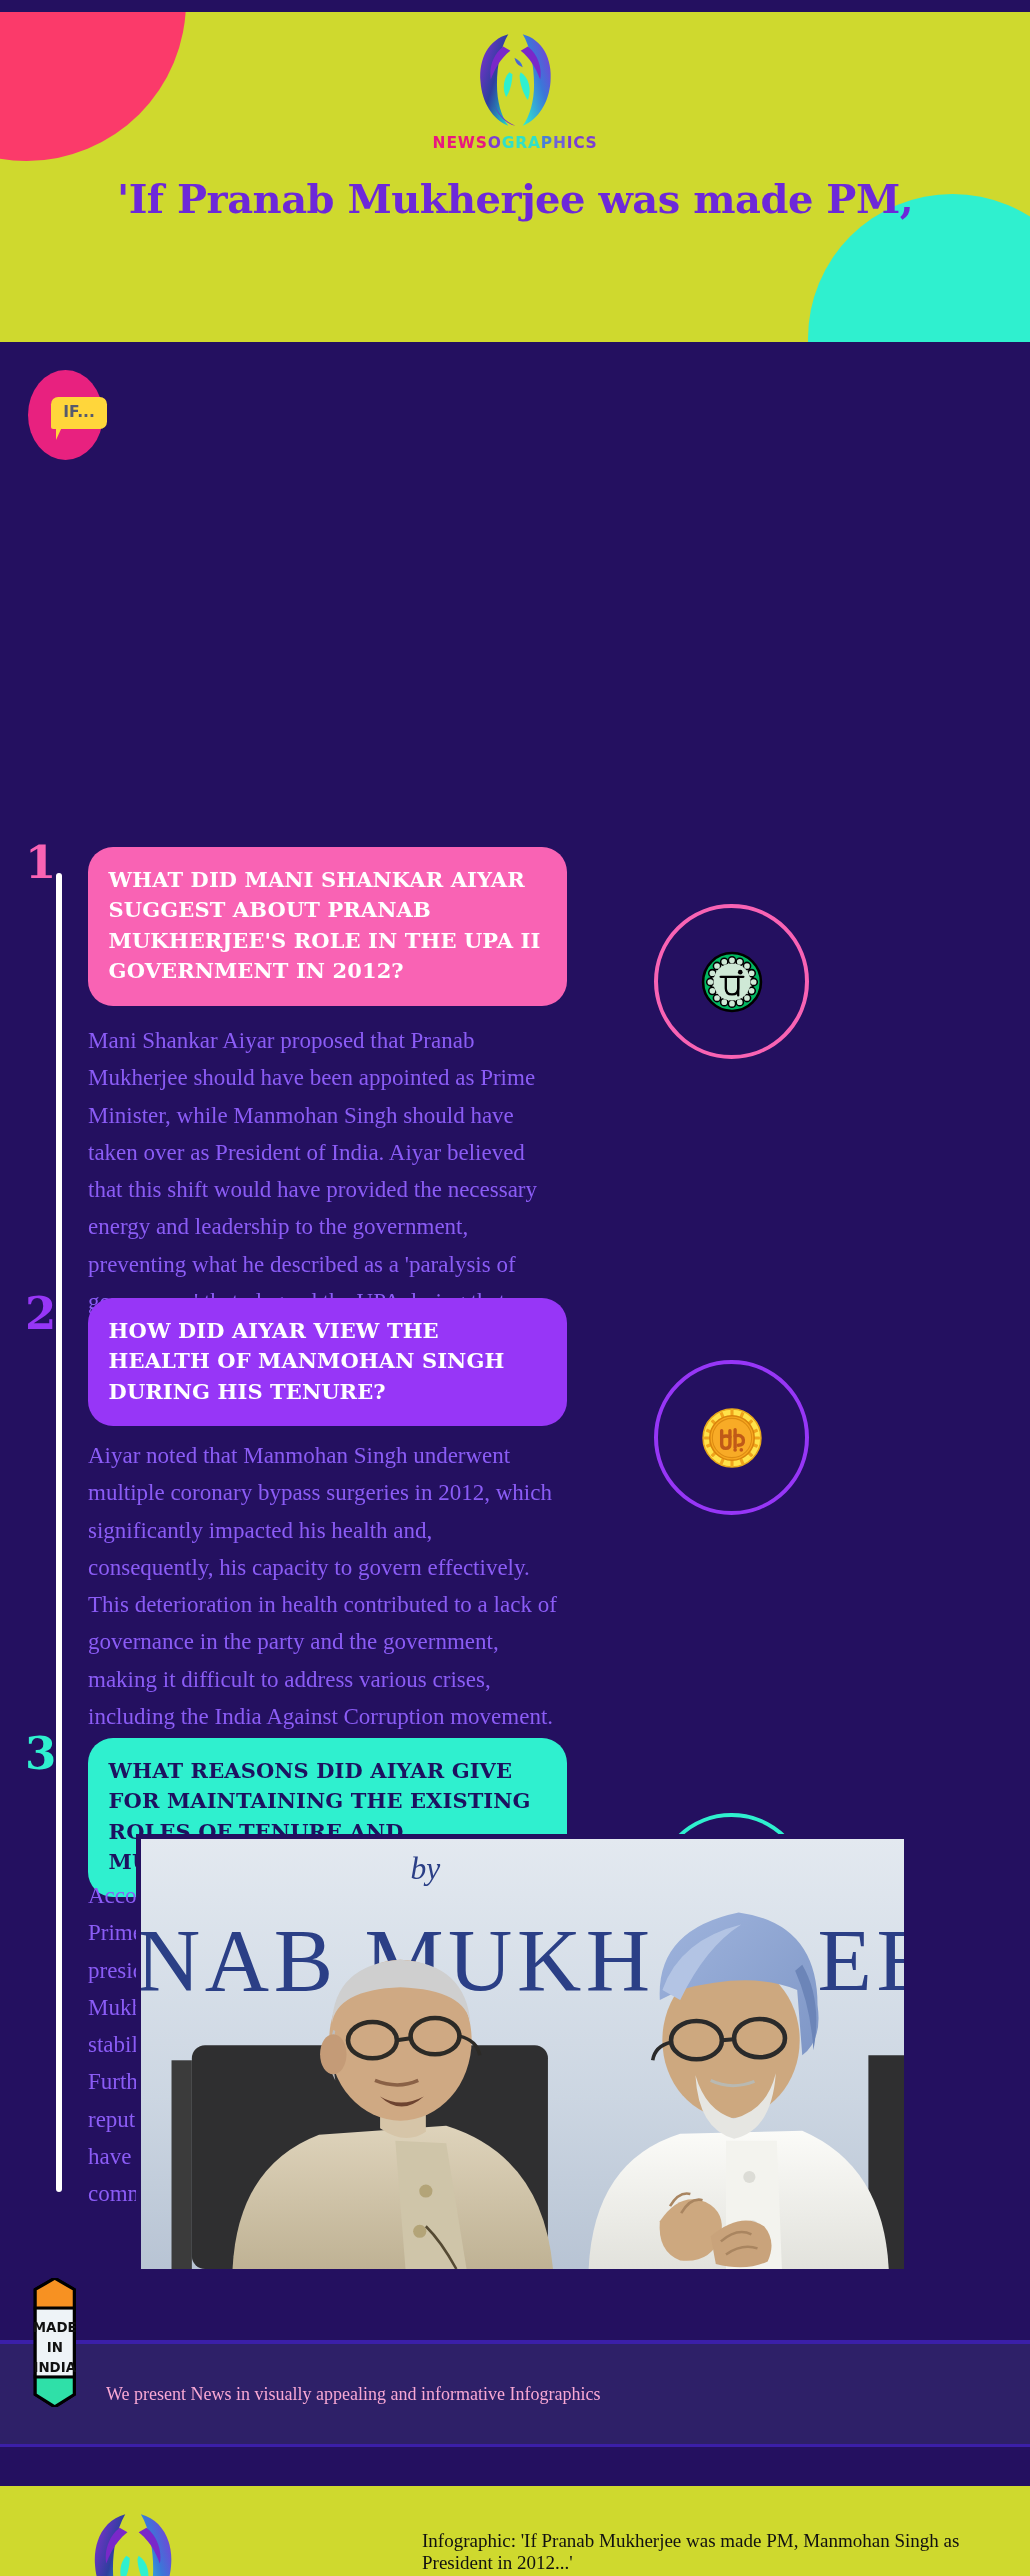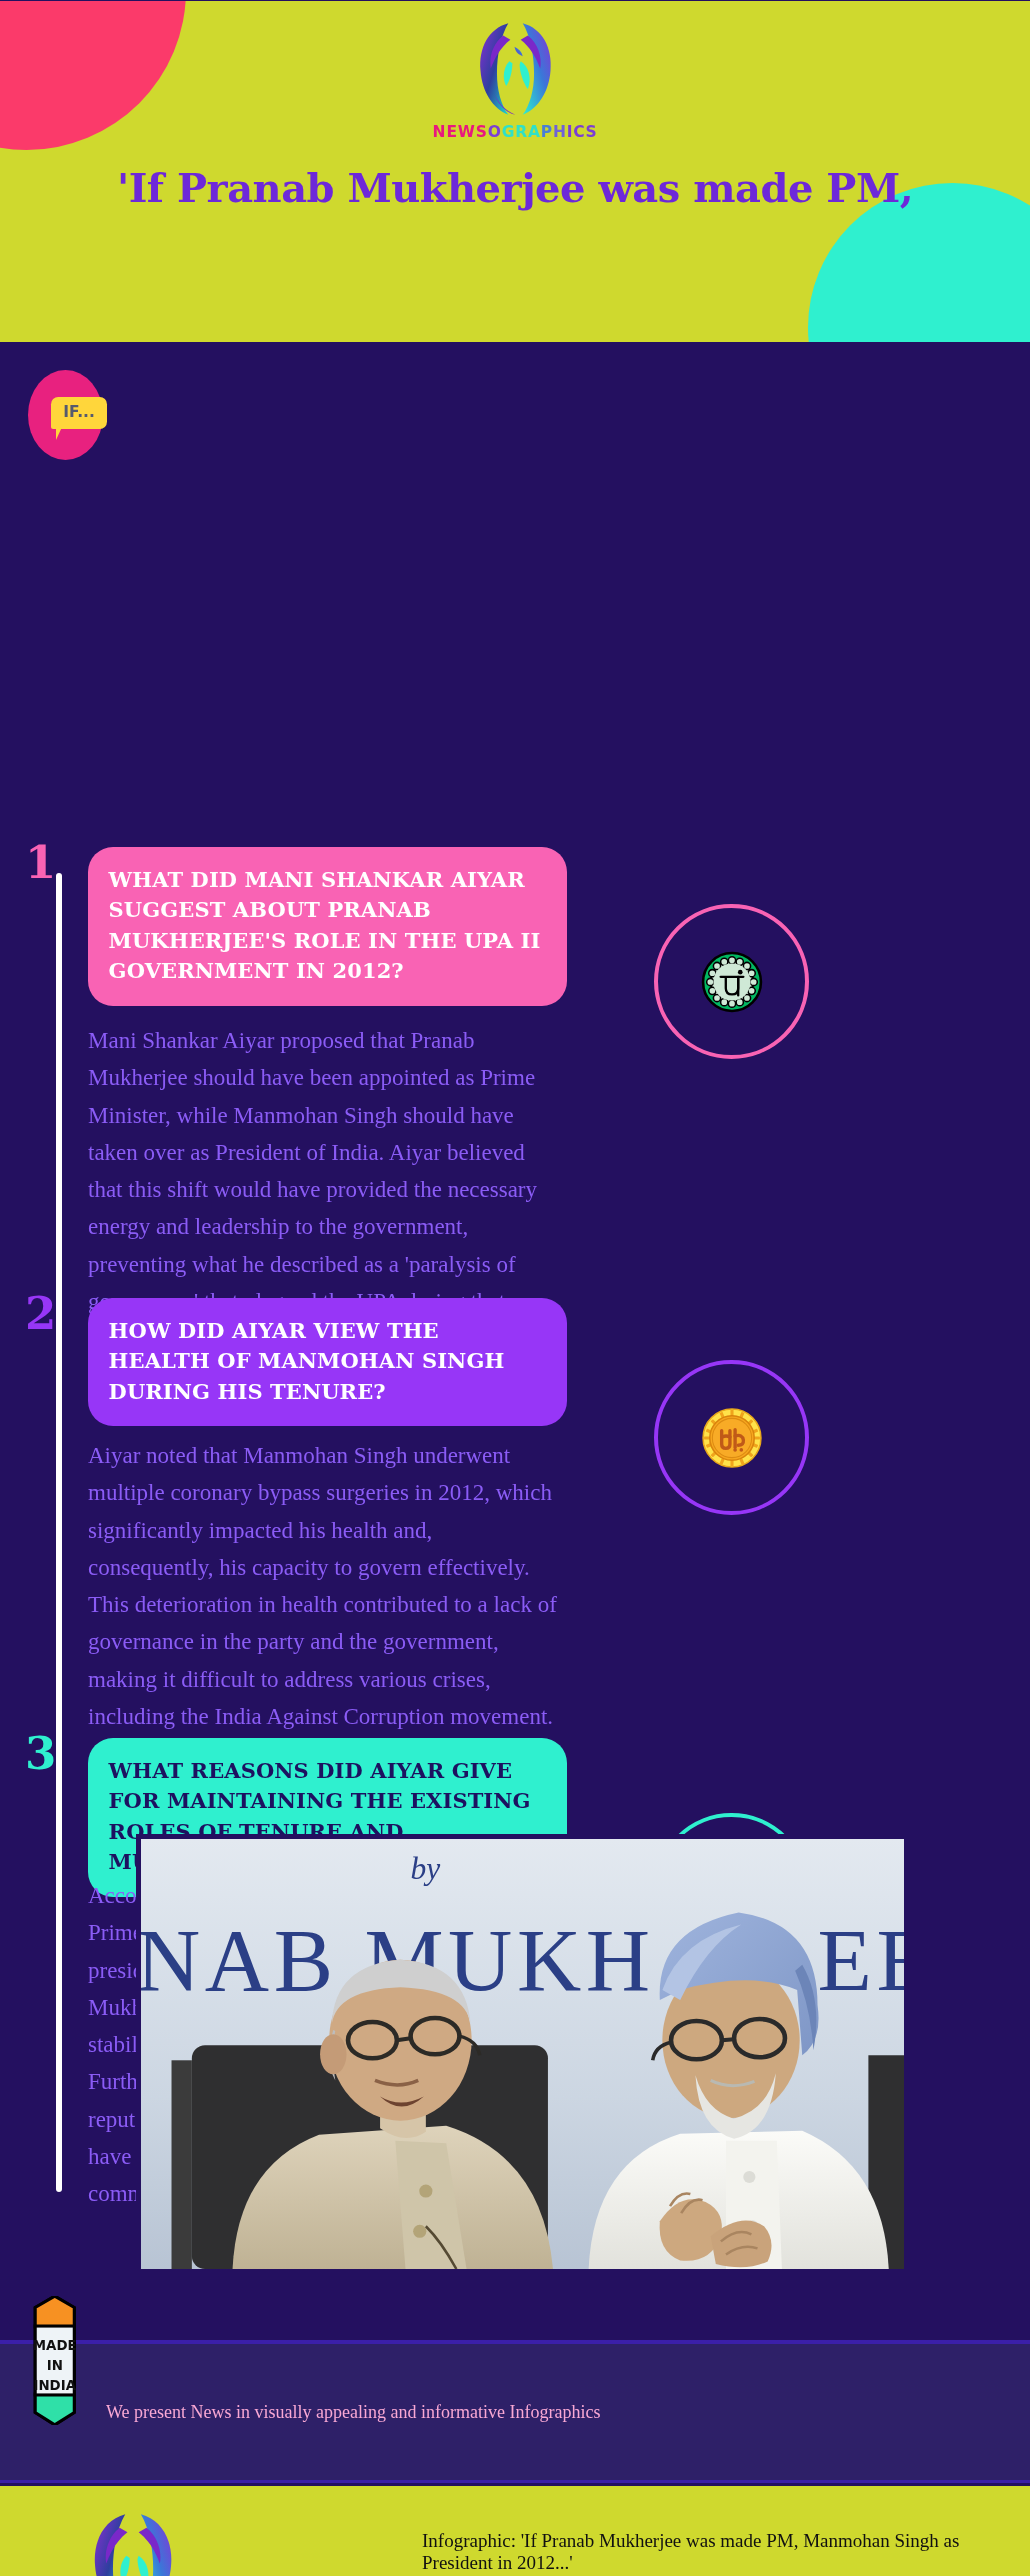--- a/index.html
+++ b/index.html
@@ -5,21 +5,21 @@
   * { margin:0; padding:0; box-sizing:border-box; }
   html,body { background:#241060; }
   body {
     width:1030px; height:2651px;
     font-family:"Liberation Serif", serif;
     position:relative; overflow:hidden;
   }
 
   
   .header {
-    position:absolute; left:0; top:1px; width:1030px; height:342px;
+    position:absolute; left:0; top:12px; width:1030px; height:342px;
     background:#cfd92e; overflow:hidden;
   }
   .hdr-corner-pink {
     position:absolute; left:-133px; top:-170px;
     width:319px; height:319px; border-radius:50%;
     background:#fb3a6a;
   }
   .hdr-corner-teal {
     position:absolute; right:-67px; bottom:-129px;
     width:289px; height:289px; border-radius:50%;
@@ -125,21 +125,21 @@
     position:absolute; left:136px; top:1492px;
     width:773px; height:440px;
     border:5.2px solid #241060;
     overflow:hidden;
     background:#f0abfc;
   }
   .photo-svg { display:block; width:100%; height:100%; }
 
   
   .strip {
-    position:absolute; left:0; top:2340px; width:1030px; height:143px;
+    position:absolute; left:0; top:2340px; width:1030px; height:107px;
     background:#2e2068;
     border-top:4.1px solid #3b1fa8;
     border-bottom:3.1px solid #3b1fa8;
     display:flex; align-items:center;
   }
   .mii {
     margin-left:28px; width:54px; height:201px;
     flex:0 0 auto; position:relative;
   }
   .strip-txt {

